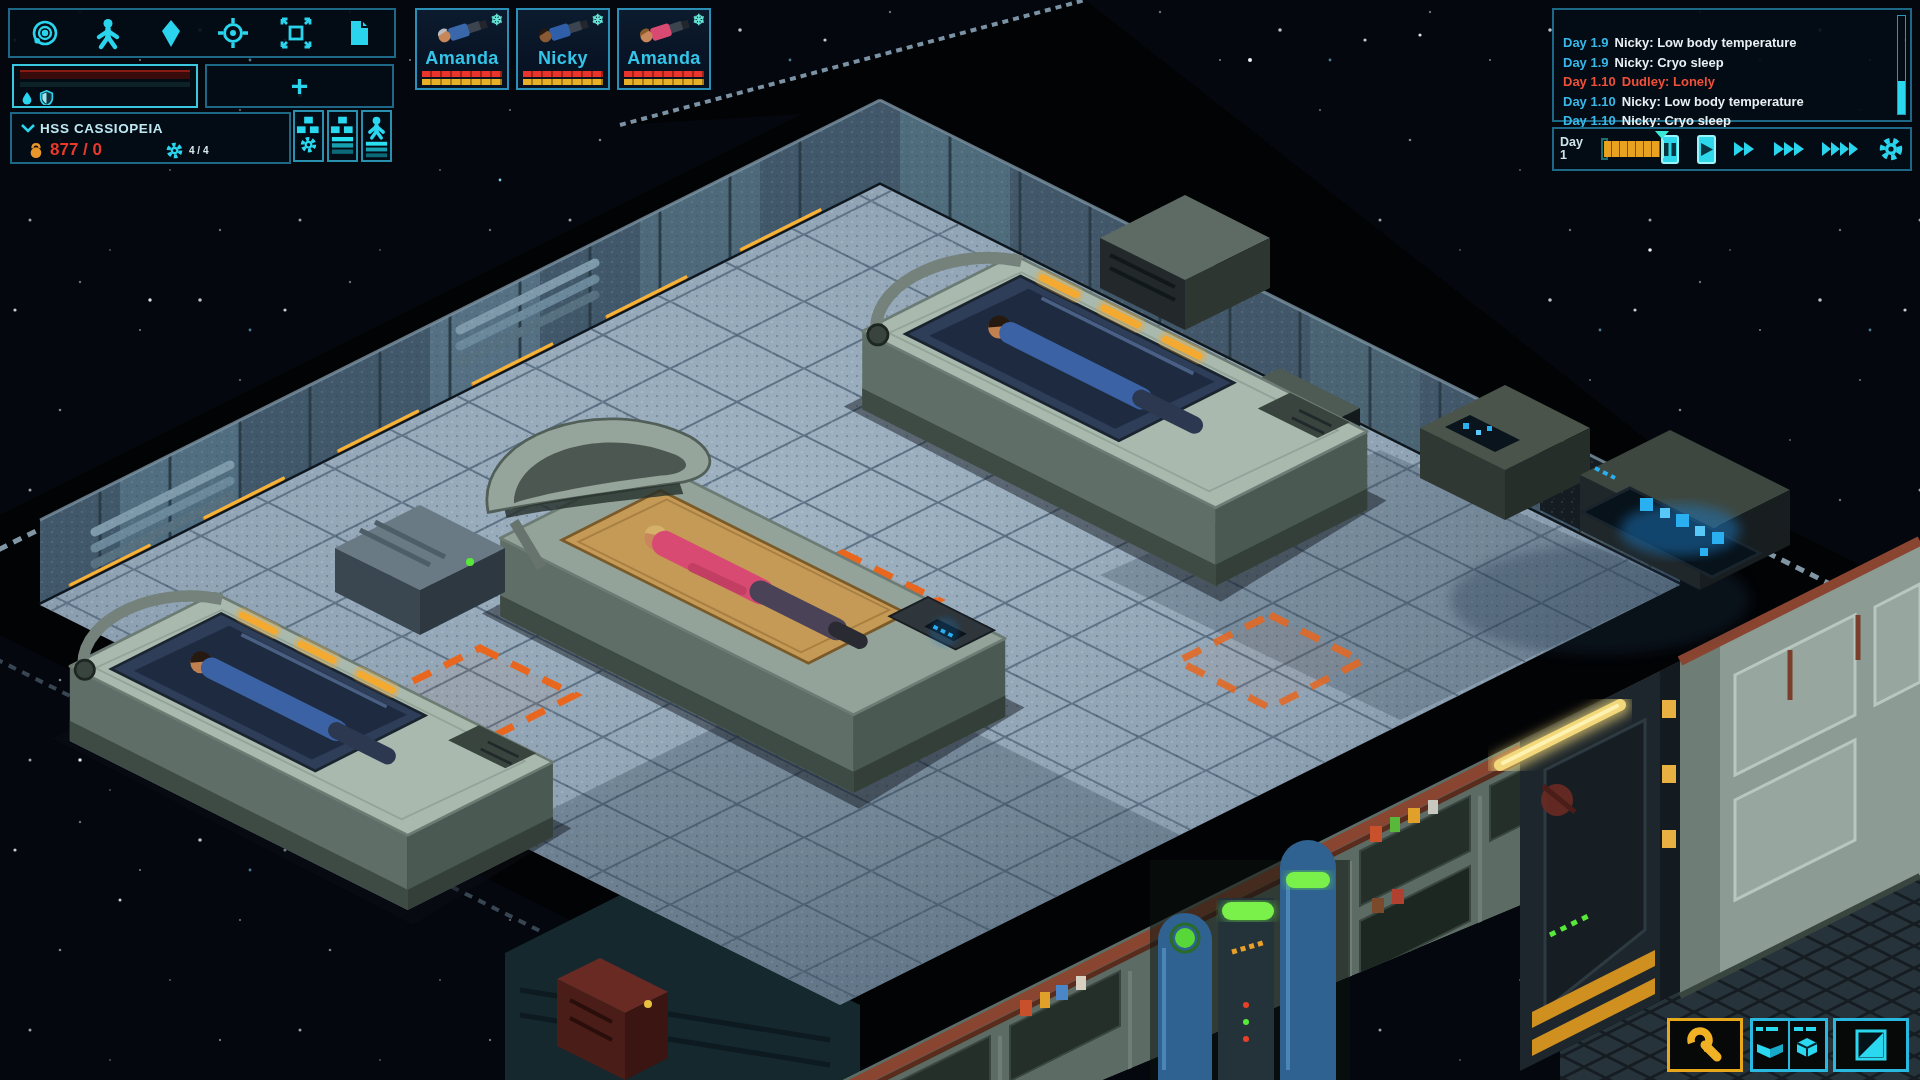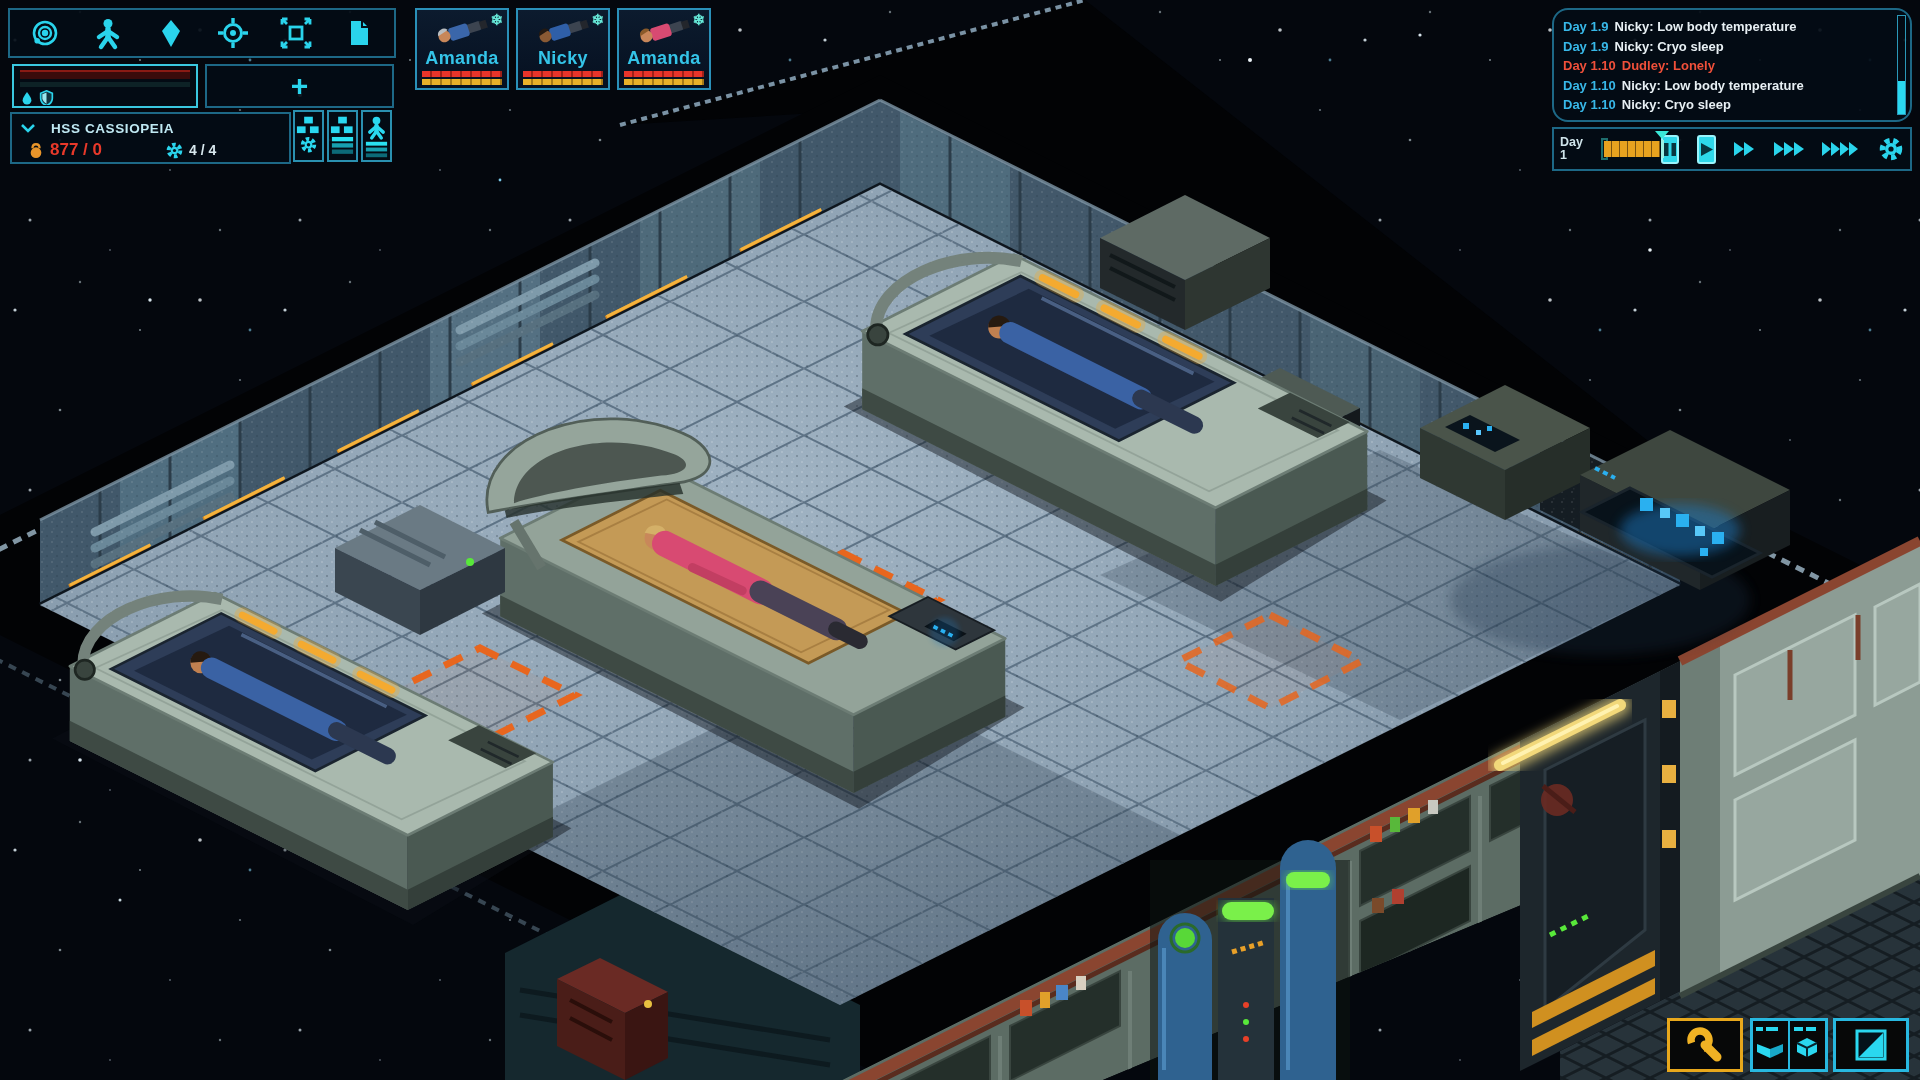--- a/index.html
+++ b/index.html
@@ -14,39 +14,39 @@
   .tb-btn{width:46px;height:40px;display:flex;align-items:center;justify-content:center;cursor:pointer;}
   
   .meter-box{left:12px;top:64px;width:186px;height:44px;border-color:#3ac8e0;padding:4px 6px;}
   .hbar{height:9px;background:#3a0b0b;border-top:2px solid #8a1a14;box-sizing:border-box;}
   .hbar2{height:5px;background:#0d2226;margin-top:3px;}
   .meter-icons{display:flex;gap:5px;margin-top:3px;align-items:center;}
   .add-box{left:205px;top:64px;width:189px;height:44px;display:flex;align-items:center;justify-content:center;}
   .add-box span{color:#2ad4ec;font-size:30px;font-weight:bold;line-height:30px;}
   
   .ship-panel{left:10px;top:112px;width:281px;height:52px;padding:3px 8px;}
-  .ship-row1{display:flex;align-items:center;gap:15px;height:22px;text-align:center;}
+  .ship-row1{display:flex;align-items:center;gap:4px;height:22px;text-align:center;}
   .ship-name{color:#bfe8f2;font-size:13.5px;font-weight:bold;letter-spacing:.6px;}
   .ship-row2{display:flex;align-items:center;gap:6px;height:22px;padding-left:8px;}
   .mass-val{color:#e8392a;font-size:17px;font-weight:bold;}
-  .sys-val{color:#d8e8ee;font-size:14px;font-weight:bold;}
+  .sys-val{color:#d8e8ee;font-size:10px;font-weight:bold;}
   .mini-btn{position:absolute;top:110px;width:31px;height:52px;background:rgba(3,12,21,.93);
             border:2px solid #2a90b0;box-sizing:border-box;display:flex;align-items:center;justify-content:center;cursor:pointer;}
   
   .crew-card{position:absolute;top:8px;width:94px;height:82px;background:linear-gradient(#0c1b2e,#061020);
              border:2px solid #2a90b8;box-sizing:border-box;cursor:pointer;}
   .crew-sprite{position:absolute;left:14px;top:4px;}
   .cryo{position:absolute;top:1px;right:4px;color:#66e8d8;font-size:15px;font-weight:bold;}
   .crew-name{position:absolute;left:0;right:0;bottom:19px;text-align:center;color:#34c4e8;
              font-size:18px;font-weight:bold;letter-spacing:.4px;}
   .crew-bars{position:absolute;left:5px;right:5px;bottom:3px;}
   .bar-red{height:6px;background:repeating-linear-gradient(90deg,#e8342a 0 8px,#a02018 8px 10px);}
   .bar-yel{height:6px;margin-top:2px;background:repeating-linear-gradient(90deg,#e8b029 0 8px,#a87a16 8px 10px);}
   
-  .event-log{left:1552px;top:8px;width:360px;height:114px;padding:7px 16px 5px 9px;border-radius:16px;}
+  .event-log{left:1552px;top:8px;width:360px;height:114px;padding:23px 16px 5px 9px;}
   .log-row{height:19.5px;line-height:19.5px;font-size:13px;font-weight:bold;white-space:nowrap;cursor:pointer;}
   .log-day{color:#38b8e8;margin-right:6px;}
   .log-text{color:#e8f0f4;}
   .log-row.alert .log-day,.log-row.alert .log-text{color:#f0503a;}
   .log-scroll{position:absolute;right:4px;top:5px;bottom:5px;width:7px;border:1px solid #2a98b8;}
   .log-thumb{position:absolute;left:0;right:0;bottom:0;height:34%;background:#2ad8f0;}
   
   .time-panel{left:1552px;top:127px;width:360px;height:44px;display:flex;align-items:center;
               gap:18px;padding:0 6px;}
   .day-block{width:28px;color:#cfe4ea;font-size:12.5px;font-weight:bold;line-height:13px;}

